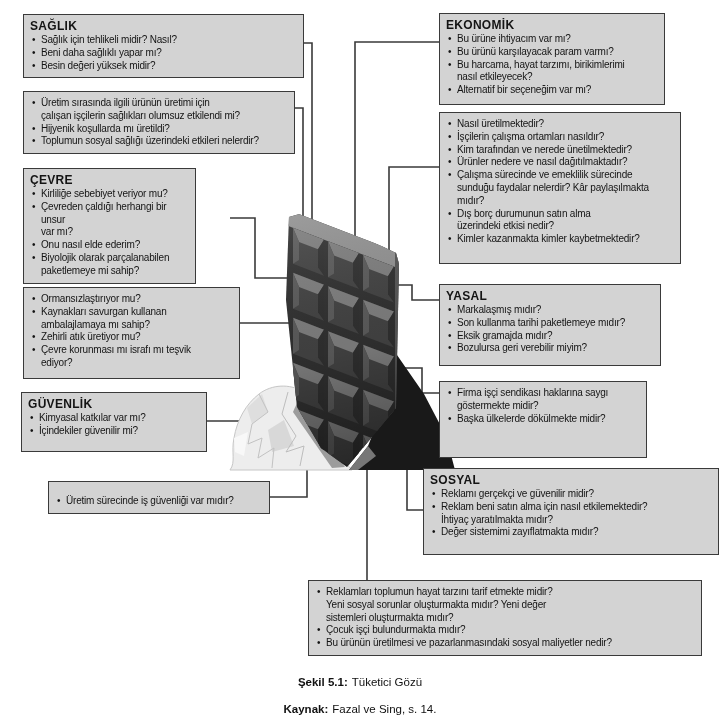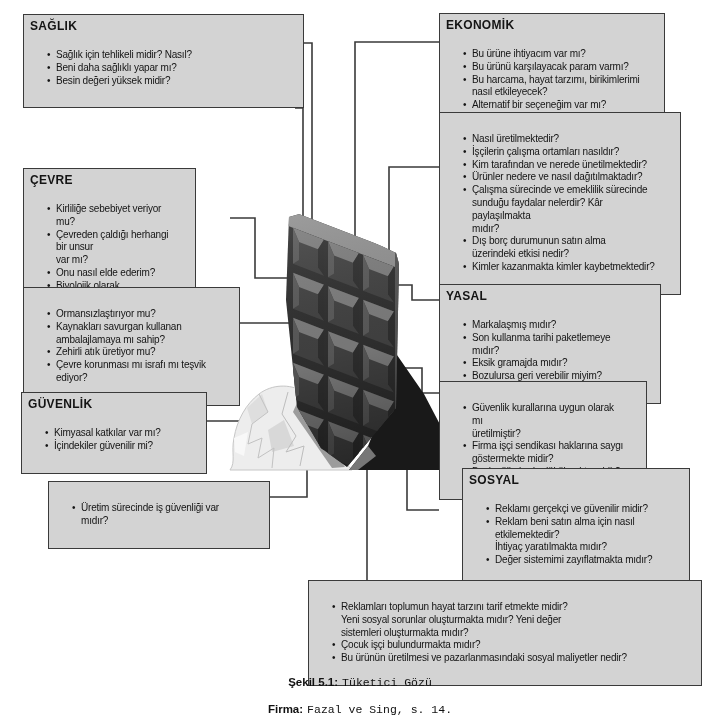--- a/index.html
+++ b/index.html
@@ -9,28 +9,28 @@
   #page{position:relative;width:720px;height:723px;background:var(--page-bg);
         font-family:"Liberation Sans",sans-serif;overflow:hidden;border-radius:26px;}
   svg.photo{position:absolute;left:0;top:0;z-index:1;}
   .connectors{stroke:var(--connector);stroke-width:1.6;fill:none;}
   .qbox{position:absolute;z-index:2;background:var(--box-bg);
         border:1.6px solid var(--box-border);box-sizing:border-box;
         padding:4px 6px;color:#141414;
         font-size:10px;line-height:12.8px;letter-spacing:-0.2px;}
   .qbox h3{margin:0 0 1px 0;font-size:12px;line-height:14px;font-weight:bold;
            letter-spacing:0.3px;}
-  .qbox ul{margin:16px;padding:0;list-style:none;}
+  .qbox ul{margin:1px;padding:0;list-style:none;}
   .qbox li{position:relative;padding-left:10px;white-space:pre-line;}
   .qbox li::before{content:"\2022";position:absolute;left:1px;top:0;}
   .qbox.vcenter{display:flex;align-items:flex-end;}
   .qbox.vcenter ul{width:100%;}
   .caption{position:absolute;left:0;width:720px;text-align:center;z-index:2;
            font-size:11.5px;color:#111;}
-  .caption .rest{margin-left:4px;font-family:Liberation Mono, monospace;}
+  .caption .rest{margin-left:4px;}
 </style>
 </head>
 <body>
 
 <div id="page">
 
   <svg class="photo" width="720" height="723" viewBox="0 0 720 723">
     <defs>
       <clipPath id="barClip">
         <polygon points="289,217 310,211 396,253 399,264 396,408 347,467 321,448 297,407 286,300"></polygon>
@@ -110,20 +110,28 @@
 
   <div class="qbox" style="left:23px;top:14px;width:281px;min-height:62px">
     <h3>SAĞLIK</h3>
     <ul>
         <li>Sağlık için tehlikeli midir? Nasıl?</li>
         <li>Beni daha sağlıklı yapar mı?</li>
         <li>Besin değeri yüksek midir?</li>
       </ul>
   </div>
 
+  <div class="qbox" style="left:23px;top:91px;width:272px;min-height:63px">
+    <ul>
+        <li>Üretim sırasında ilgili ürünün üretimi için
+çalışan işçilerin sağlıkları olumsuz etkilendi mi?</li>
+        <li>Hijyenik koşullarda mı üretildi?</li>
+        <li>Toplumun sosyal sağlığı üzerindeki etkileri nelerdir?</li>
+      </ul>
+  </div>
 
   <div class="qbox" style="left:23px;top:168px;width:173px;min-height:106px">
     <h3>ÇEVRE</h3>
     <ul>
         <li>Kirliliğe sebebiyet veriyor mu?</li>
         <li>Çevreden çaldığı herhangi bir unsur
 var mı?</li>
         <li>Onu nasıl elde ederim?</li>
         <li>Biyolojik olarak parçalanabilen
 paketlemeye mi sahip?</li>
@@ -186,29 +194,27 @@
     <ul>
         <li>Markalaşmış mıdır?</li>
         <li>Son kullanma tarihi paketlemeye mıdır?</li>
         <li>Eksik gramajda mıdır?</li>
         <li>Bozulursa geri verebilir miyim?</li>
       </ul>
   </div>
 
   <div class="qbox" style="left:439px;top:381px;width:208px;min-height:77px">
     <ul>
-        <li>Güvenlik kurallarına uygun olarak mı
-üretilmiştir?</li>
         <li>Firma işçi sendikası haklarına saygı
 göstermekte midir?</li>
         <li>Başka ülkelerde dökülmekte midir?</li>
       </ul>
   </div>
 
-  <div class="qbox" style="left:462px;top:468px;width:228px;min-height:87px">
+  <div class="qbox" style="left:423px;top:468px;width:296px;min-height:87px">
     <h3>SOSYAL</h3>
     <ul>
         <li>Reklamı gerçekçi ve güvenilir midir?</li>
         <li>Reklam beni satın alma için nasıl etkilemektedir?
 İhtiyaç yaratılmakta mıdır?</li>
         <li>Değer sistemimi zayıflatmakta mıdır?</li>
       </ul>
   </div>
 
   <div class="qbox" style="left:308px;top:580px;width:394px;min-height:76px">
@@ -218,16 +224,16 @@
 sistemleri oluşturmakta mıdır?</li>
         <li>Çocuk işçi bulundurmakta mıdır?</li>
         <li>Bu ürünün üretilmesi ve pazarlanmasındaki sosyal maliyetler nedir?</li>
       </ul>
   </div>
 
   <div class="caption" style="top:676px">
     <b>Şekil 5.1:</b><span class="rest">Tüketici Gözü</span>
   </div>
   <div class="caption" style="top:703px">
-    <b>Firma:</b><span class="rest">Fazal ve Sing, s. 14.</span>
+    <b>Kaynak:</b><span class="rest">Fazal ve Sing, s. 14.</span>
   </div>
 
 </div>
 
 </body></html>

